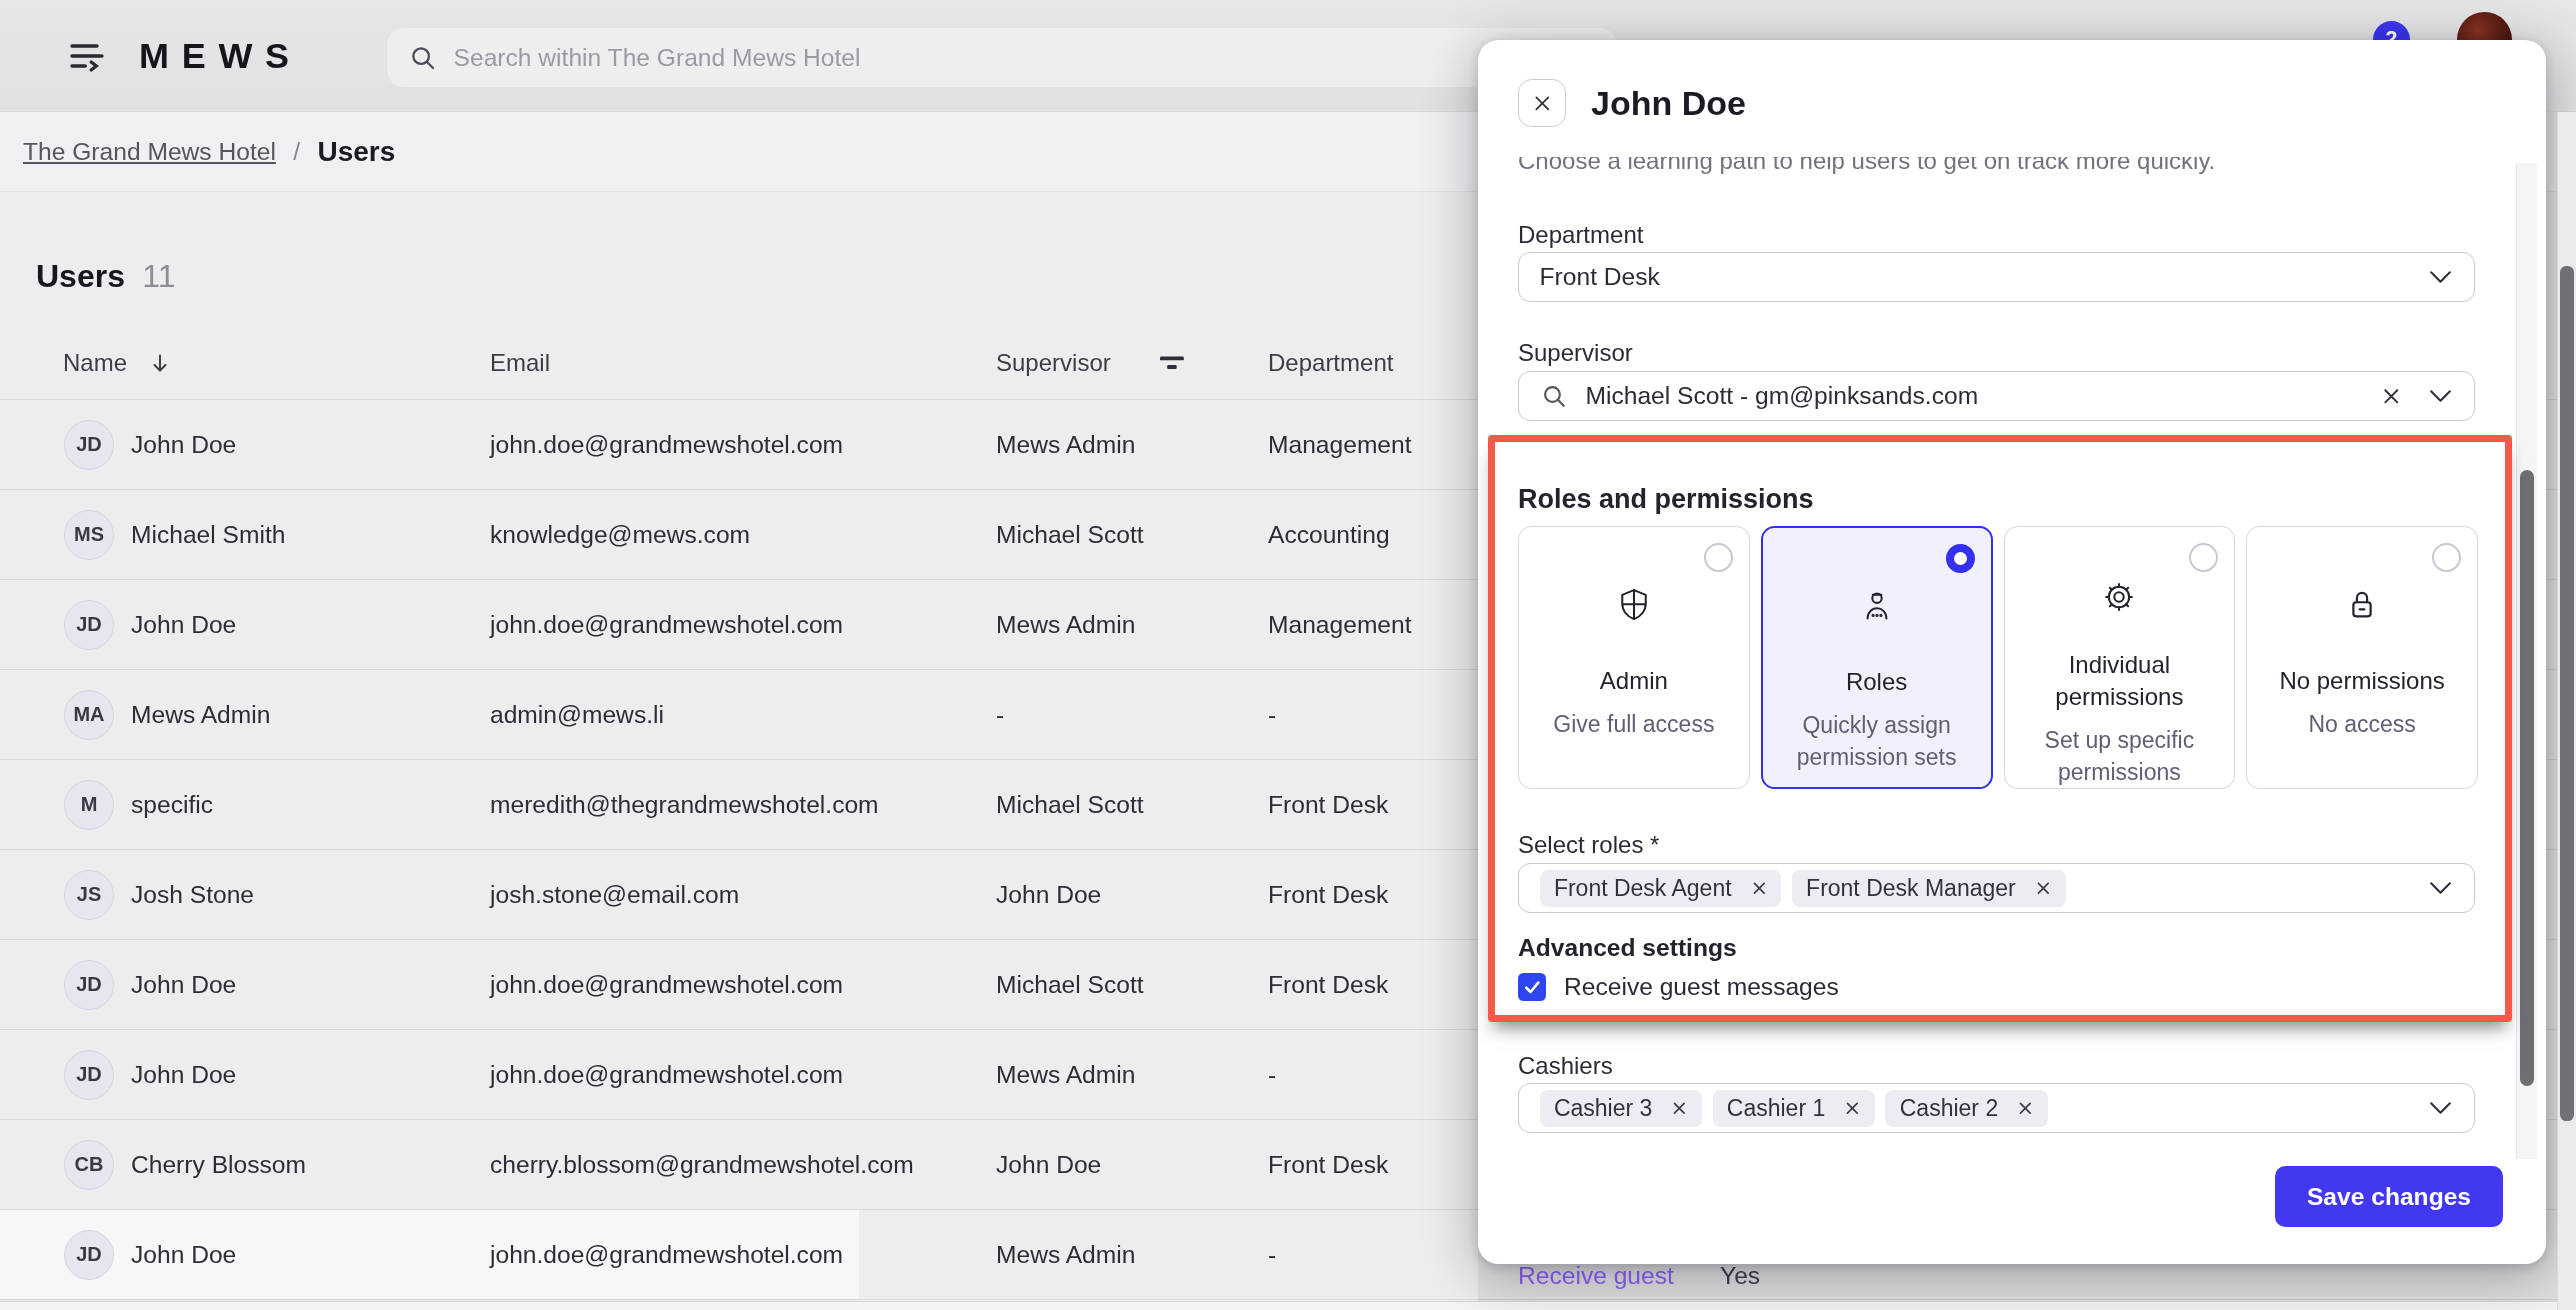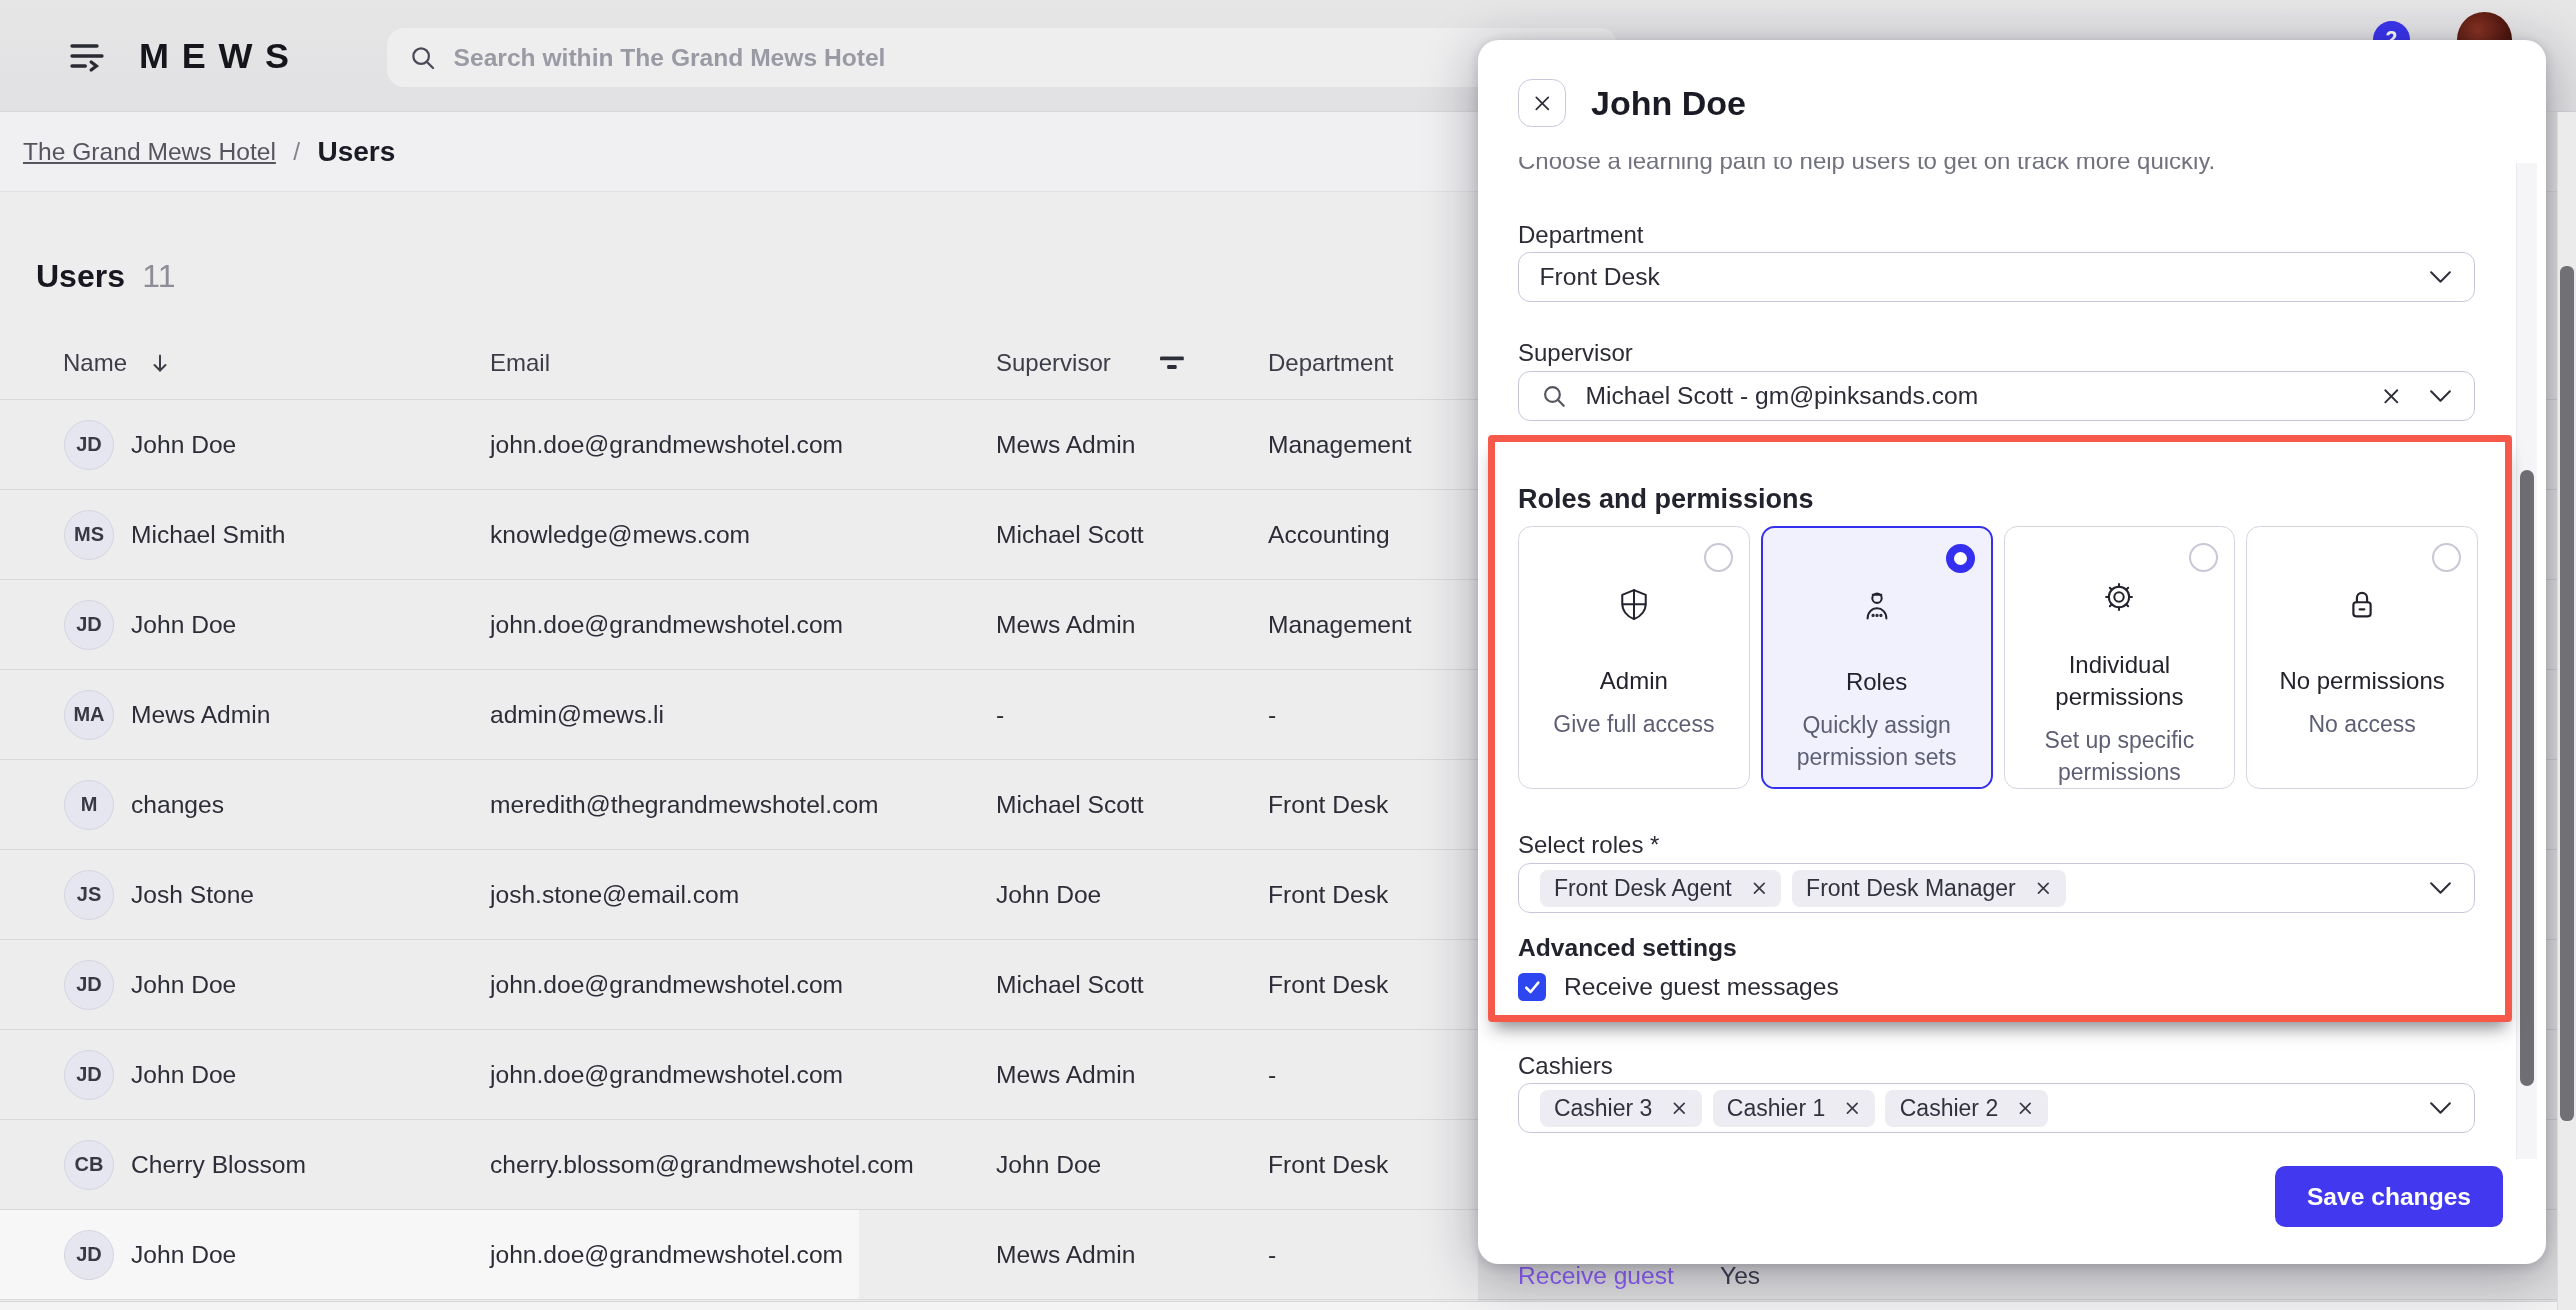--- a/index.html
+++ b/index.html
@@ -8,21 +8,21 @@
 
   
   .topbar { position:absolute; left:0; top:0; width:2576px; height:112px;
     background:linear-gradient(#e6e6e7,#e1e1e3); border-bottom:0.8px solid #d8d8db; z-index:4; }
   .menu-btn { position:absolute; left:67px; top:36px; width:40px; height:40px; cursor:pointer; }
   .logo { position:absolute; left:139px; top:0; height:112px; display:flex; align-items:center;
     font-size:36px; font-weight:800; letter-spacing:12.7px; color:#15151c; transform:scaleY(.96); }
   .search-pill { position:absolute; left:387px; top:28px; width:1230px; height:59px;
     background:#eeeeef; border-radius:17.4px; display:flex; align-items:center; padding:0 20.6px; }
   .search-pill input { border:none; outline:none; background:transparent; font-size:24.6px;
-    color:#3a3a46; width:951px; margin-left:16px; font-family:inherit;font-weight:bold; }
+    color:#3a3a46; width:951px; margin-left:16px; font-family:inherit; }
   .search-pill input::placeholder { color:#9a9aa5; }
   .notif-badge { position:absolute; left:2373px; top:20.6px; width:37px; height:37px; border-radius:50%;
     background:#3a34ee; color:#fff; font-size:21.4px; font-weight:700; display:flex;
     align-items:center; justify-content:center; z-index:5; }
   .avatar-top { position:absolute; left:2457px; top:12px; width:55px; height:55px; border-radius:50%;
     background:radial-gradient(circle at 38% 35%, #8a3322, #50170e 58%, #2a0b06); z-index:5; }
 
   
   .crumbbar { position:absolute; left:0; top:112px; width:2576px; height:80px;
     background:#f0f0f2; border-bottom:0.8px solid #e2e2e5; z-index:3;
@@ -217,21 +217,21 @@
     <span class="cell c-email">admin@mews.li</span>
     <span class="cell c-sup">-</span>
     <span class="cell c-dep">-</span>
   </div>
 
   <div class="row">
 
     <div class="av">
         <span class="b-init">M</span>
       </div>
-    <span class="cell c-name">changes</span>
+    <span class="cell c-name">specific</span>
     <span class="cell c-email">meredith@thegrandmewshotel.com</span>
     <span class="cell c-sup">Michael Scott</span>
     <span class="cell c-dep">Front Desk</span>
   </div>
 
   <div class="row">
 
     <div class="av">
         <span class="b-init">JS</span>
       </div>

